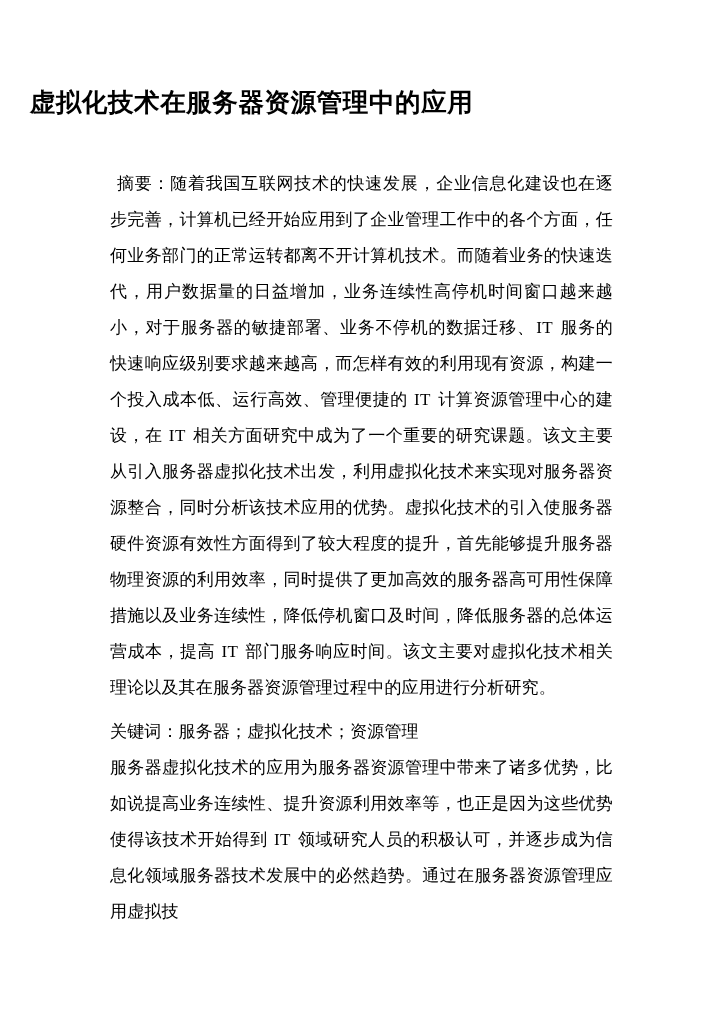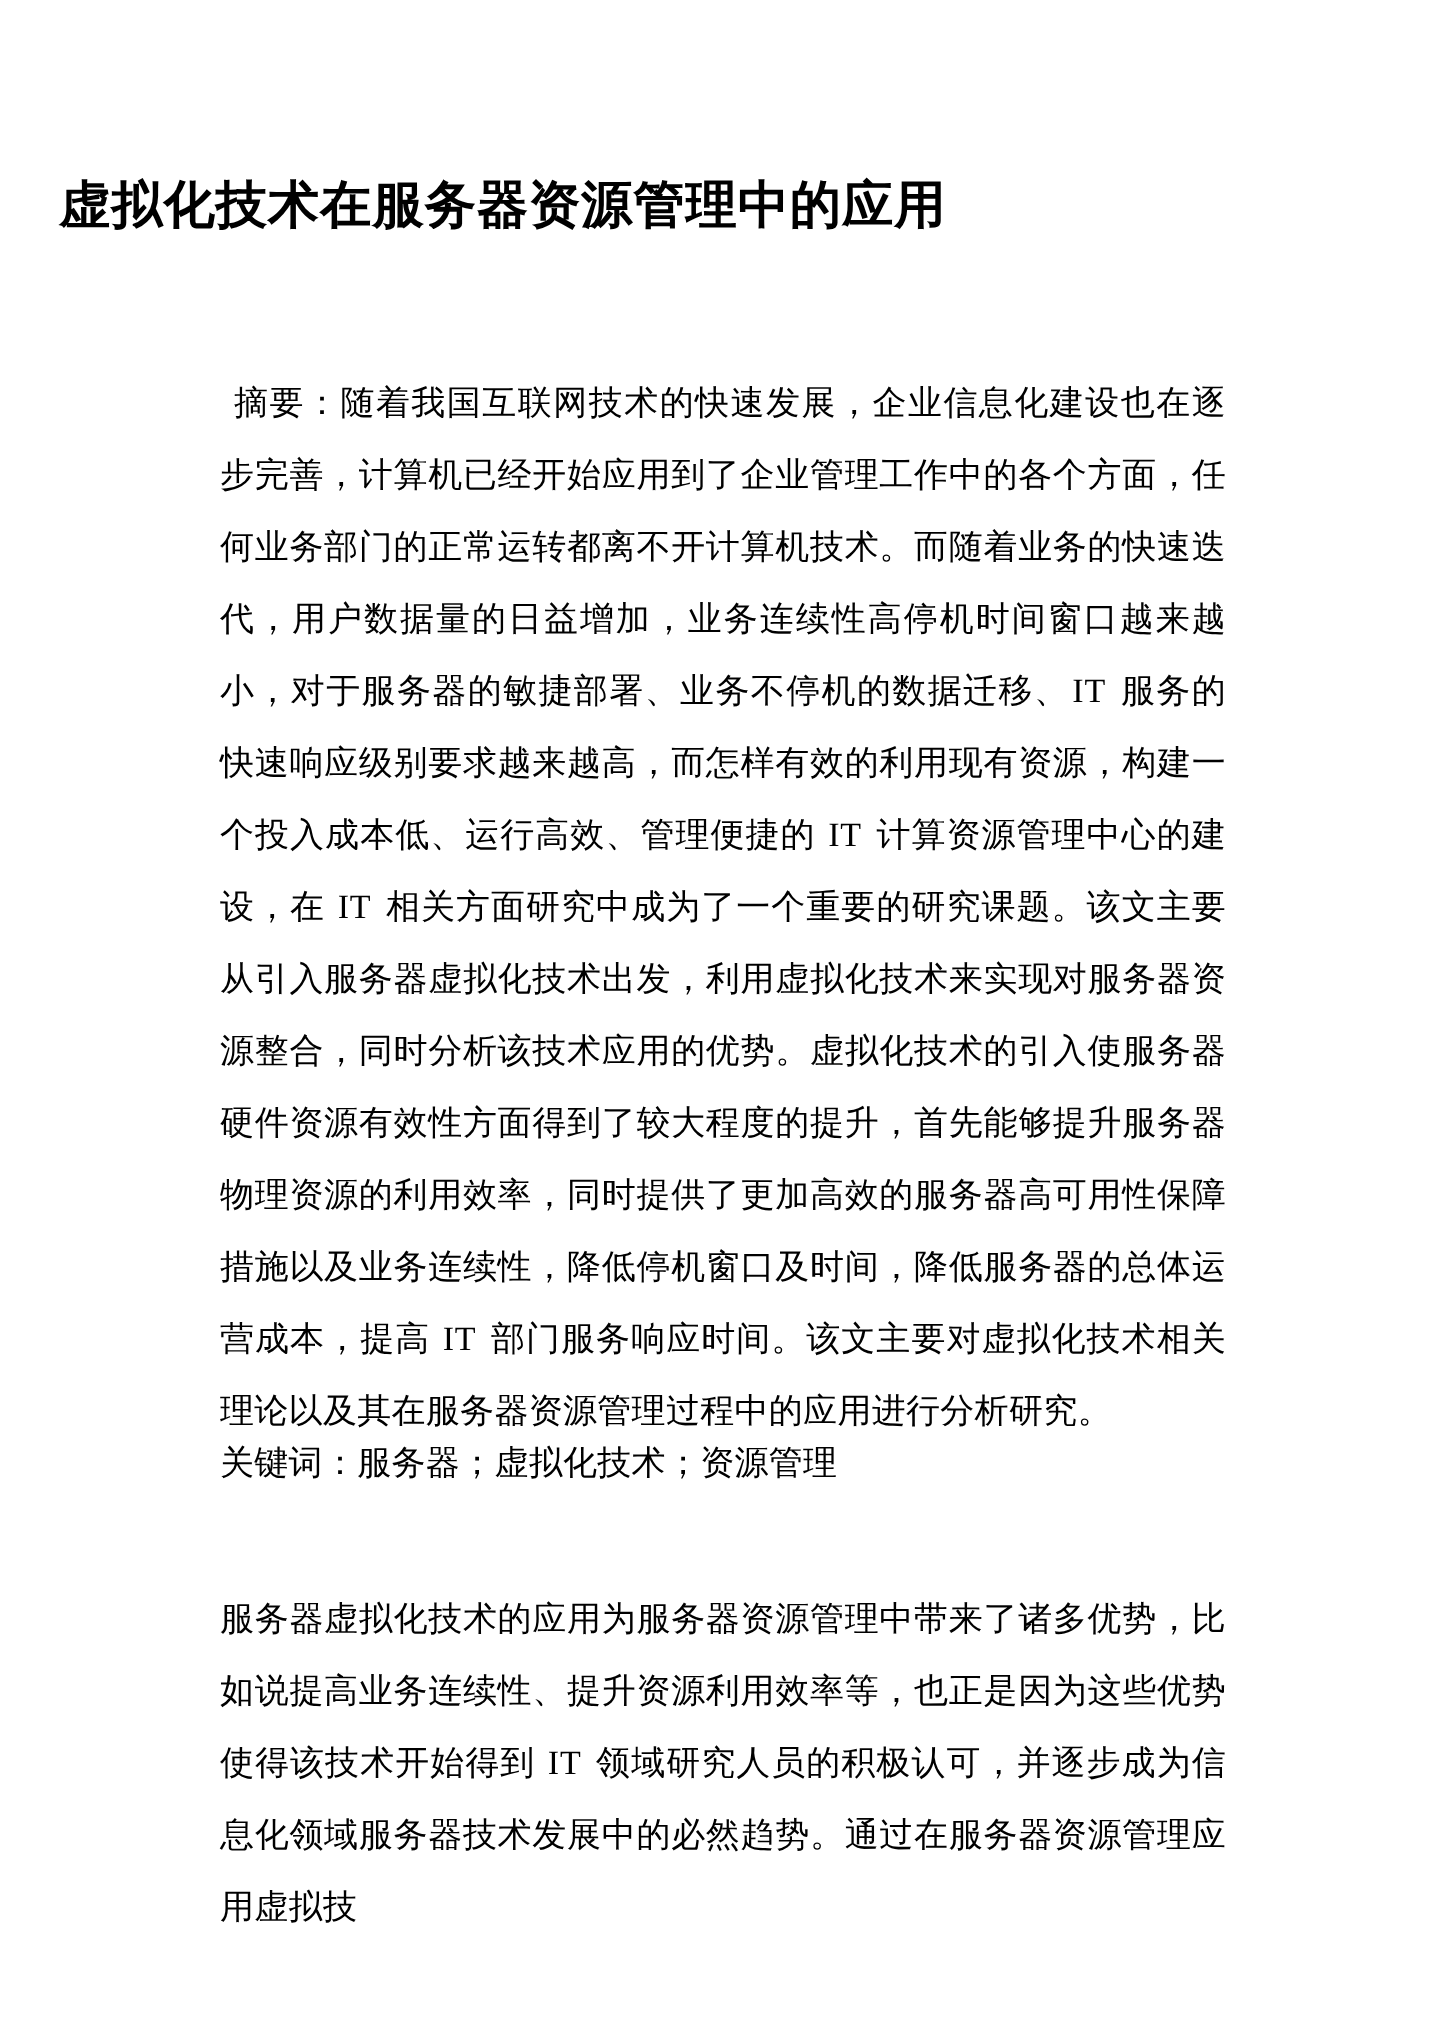--- a/index.html
+++ b/index.html
@@ -52,38 +52,38 @@
     font-size: 17px;
     line-height: 36px;
     text-align: justify;
     text-justify: inter-character;
     text-align-last: left;
     letter-spacing: 0.15px;
   }
 
   .abstract-para {
     position: absolute;
-    top: 184px;
+    top: 166px;
     left: 0;
     width: 503px;
     text-indent: 7px;
   }
 
   .keywords-line {
     position: absolute;
     top: 714px;
     left: 0;
     width: 503px;
     text-align: center;
     white-space: nowrap;
   }
 
   .body-para {
     position: absolute;
-    top: 792px;
+    top: 750px;
     left: 0;
     width: 503px;
     text-indent: 0;
   }
 
   
   .lat {
     font-family: "Liberation Serif", "DejaVu Serif", serif;
     letter-spacing: 0.4px;
     padding: 0 2.5px 0 1.5px;

